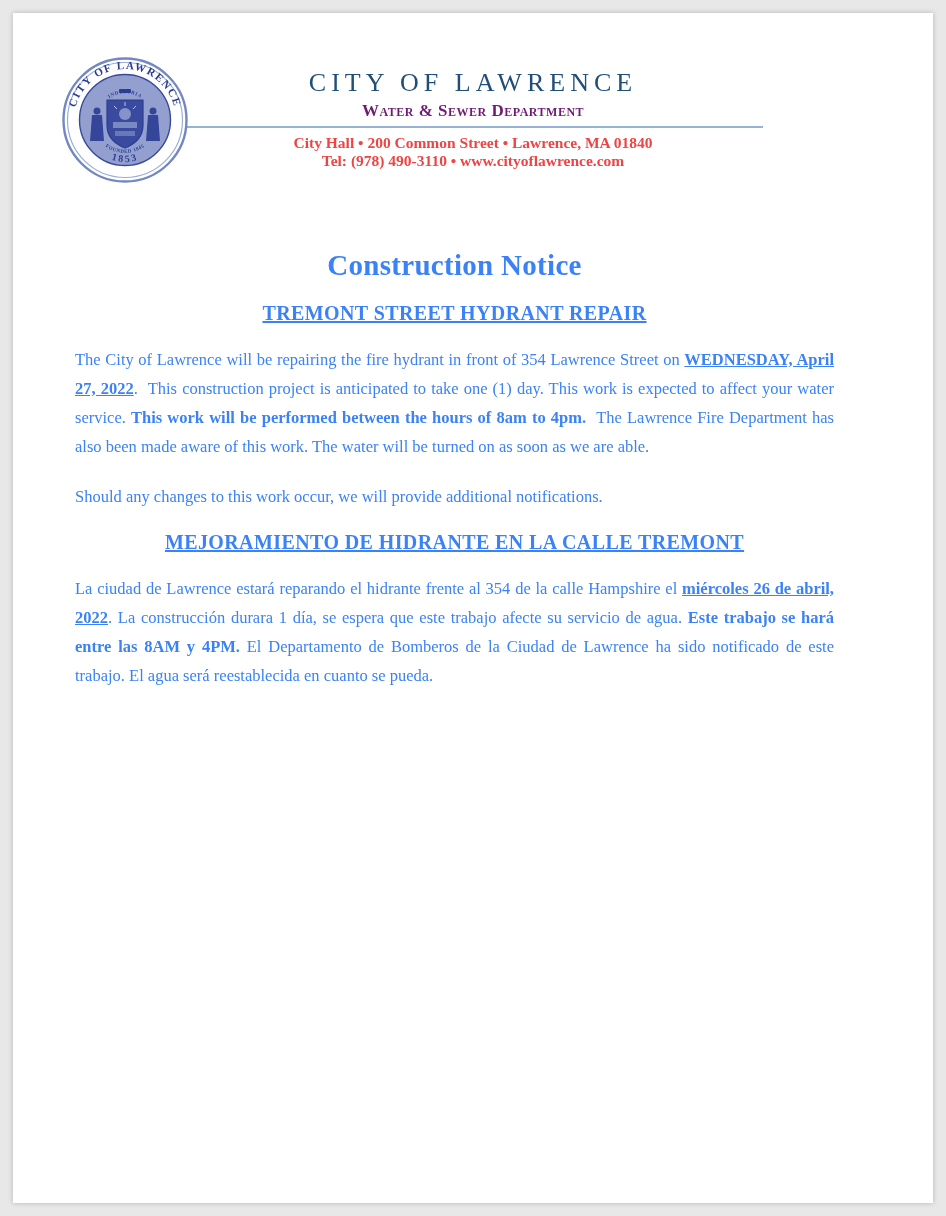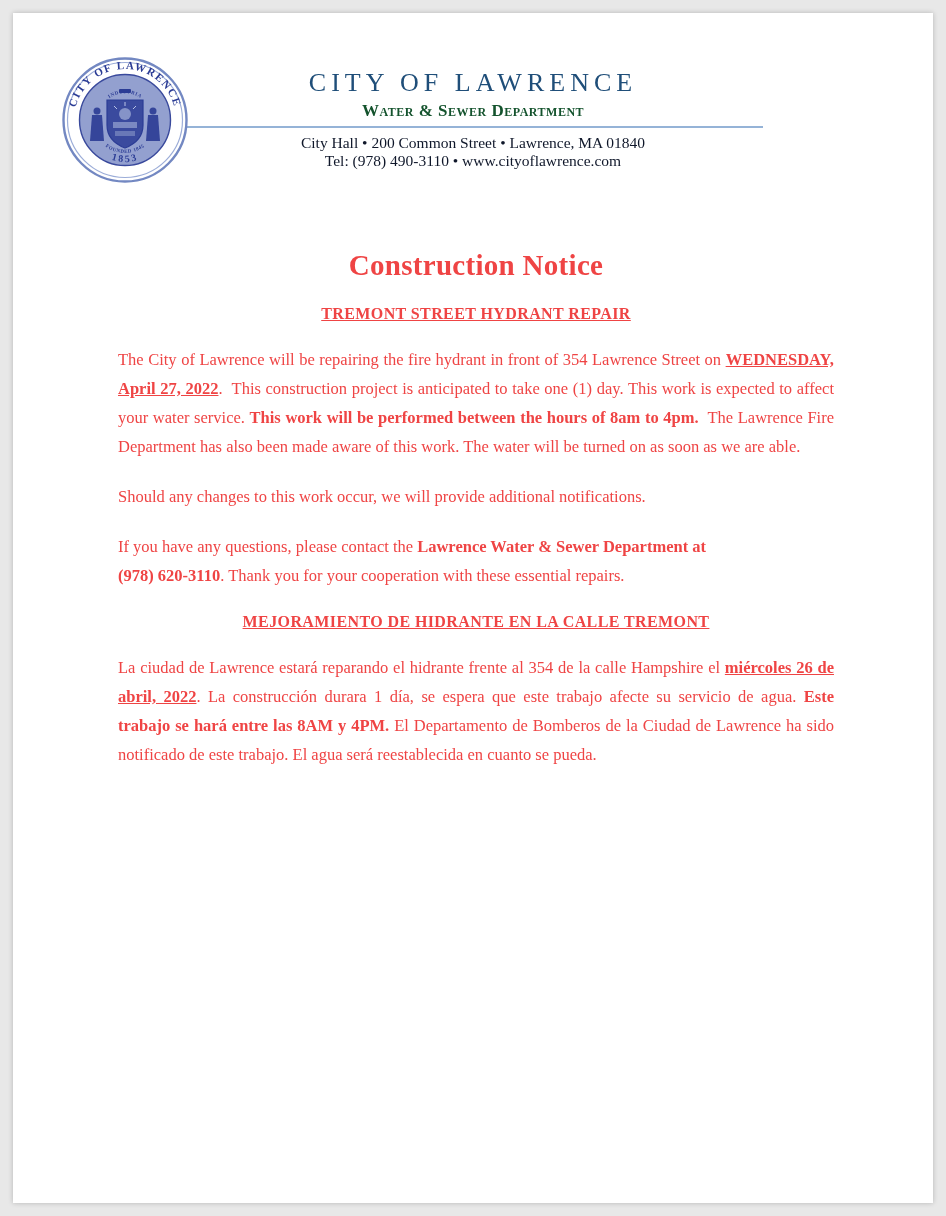--- a/index.html
+++ b/index.html
@@ -28,53 +28,53 @@
     font-size: 26px;
     letter-spacing: 5px;
     color: #1f4e79;
     font-weight: 500;
     line-height: 30px;
   }
   .dept-name {
     font-size: 17px;
     font-variant: small-caps;
     font-weight: bold;
-    color: #14532d;
+    color: #701a75;
     letter-spacing: 0.5px;
     line-height: 21px;
     margin-top: 2px;
   }
   .lh-rule {
     width: 580px; height: 2px;
     margin: 5px auto 6px auto;
     background: #95b3d7;
   }
   .addr {
     font-size: 15.5px;
-    font-weight: normal;
-    color: #0f172a;
+    font-weight: bold;
+    color: #ef4444;
     line-height: 17.5px;
   }
   
   .doc-body {
-    padding: 0 99px 0 105px;
-    color: #ef4444;
+    padding: 0 99px 0 62px;
+    color: #3b82f6;
   }
   .doc-title {
     margin: 80px 0 0 0;
     text-align: center;
     font-size: 29px;
     font-weight: bold;
     line-height: 33px;
     letter-spacing: 0.3px;
   }
   .heading {
     margin: 21px 0;
     text-align: center;
-    font-size: 16px;
+    font-size: 20px;
     font-weight: bold;
     line-height: 21px;
     letter-spacing: 0.4px;
   }
   .para {
     margin: 21px 0;
     font-size: 16.5px;
     line-height: 29px;
   }
   .justify { text-align: justify; }
@@ -142,19 +142,18 @@
       <div class="addr">Tel: (978) 490-3110 • www.cityoflawrence.com</div>
     </div>
   </div>
 
   <div class="doc-body">
     <h1 class="doc-title">Construction Notice</h1>
     <div id="doc-sections">
         <h2 class="heading"><span class="b u">TREMONT STREET HYDRANT REPAIR</span></h2>
         <p class="para justify"><span>The City of Lawrence will be repairing the fire hydrant in front of 354 Lawrence Street on </span><span class="b u">WEDNESDAY, April 27, 2022</span><span>.&nbsp; This construction project is anticipated to take one (1) day. This work is expected to affect your water service. </span><span class="b">This work will be performed between the hours of 8am to 4pm.</span><span>&nbsp; The Lawrence Fire Department has also been made aware of this work. The water will be turned on as soon as we are able.</span></p>
         <p class="para"><span>Should any changes to this work occur, we will provide additional notifications.</span></p>
-        <p class="para"><span>If you have any questions, please contact the </span><span class="b">Lawrence Water &amp; Sewer Department at</span><br><span class="b">(978) 620-3110</span><span>. Thank you for your cooperation with these essential repairs.</span></p>
         <h2 class="heading"><span class="b u">MEJORAMIENTO DE HIDRANTE EN LA CALLE TREMONT</span></h2>
         <p class="para justify"><span>La ciudad de Lawrence estará reparando el hidrante frente al 354 de la calle Hampshire el </span><span class="b u">miércoles 26 de abril, 2022</span><span>. La construcción durara 1 día, se espera que este trabajo afecte su servicio de agua. </span><span class="b">Este trabajo se hará entre las 8AM y 4PM.</span><span> El Departamento de Bomberos de la Ciudad de Lawrence ha sido notificado de este trabajo. El agua será reestablecida en cuanto se pueda.</span></p>
       </div>
   </div>
 
 </div>
 
 </body></html>

